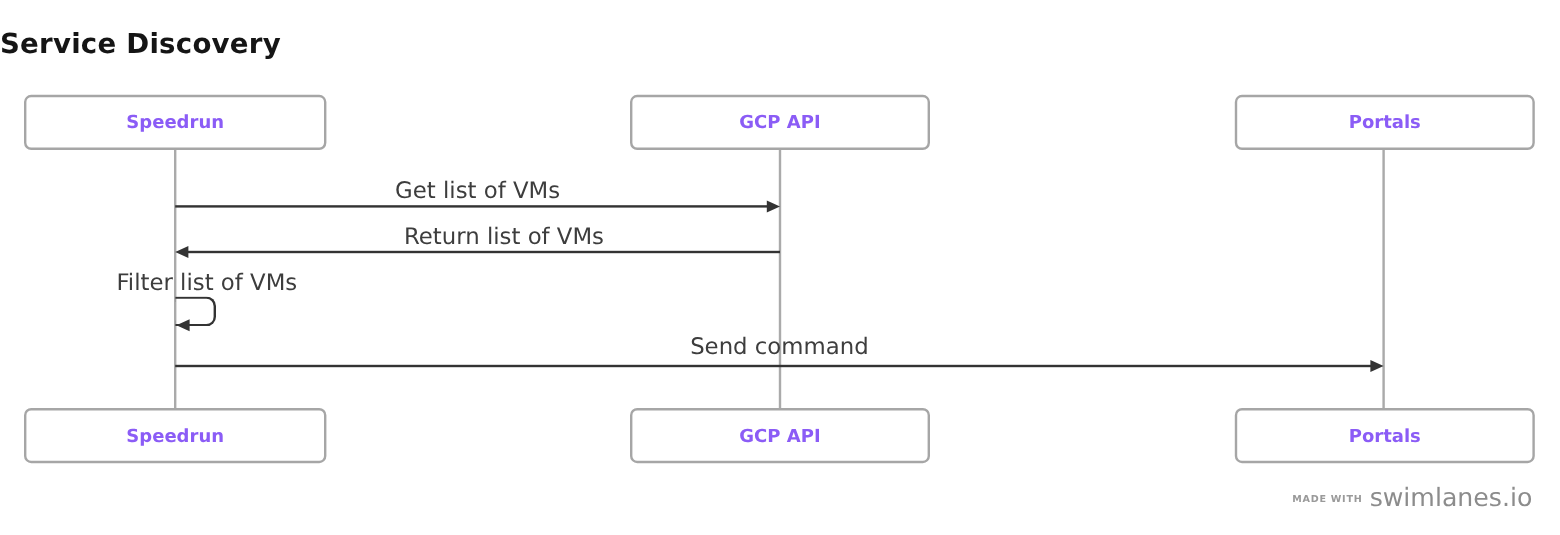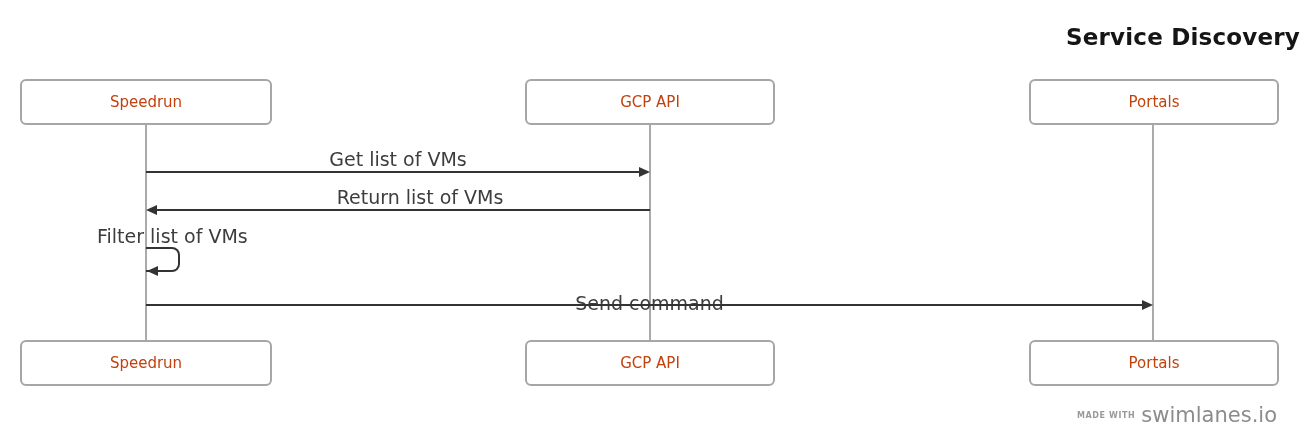--- a/index.html
+++ b/index.html
@@ -5,30 +5,30 @@
   * { margin: 0; padding: 0; box-sizing: border-box; }
   html, body { background: #ffffff; }
   body {
     font-family: "DejaVu Sans", "Liberation Sans", sans-serif;
     width: 1300px; height: 446px; position: relative; overflow: hidden;
   }
   .stage { position: absolute; left: 0; top: 0; width: 1300px; height: 446px; }
 
   .diagram-title {
     position: absolute; left: 0; top: 24px; width: 1300px;
-    text-align: right; font-size: 23px; font-weight: 700; color: #151515;
+    text-align: left; font-size: 23px; font-weight: 700; color: #151515;
     letter-spacing: 0.2px;
   }
 
   .actor-box {
     position: absolute; height: 46px;
     background: #ffffff;
     border: 2px solid #a6a6a6; border-radius: 6px;
     display: flex; align-items: center; justify-content: center;
-    font-size: 15px; font-weight: 400; color: #c2410c;
+    font-size: 15px; font-weight: 700; color: #8b5cf6;
     z-index: 3;
   }
   .row-top .actor-box { top: 79px; }
   .row-bottom .actor-box { top: 340px; }
   .pos-a1 { left: 20px;   width: 252px; }
   .pos-a2 { left: 525px;  width: 250px; align-items: center; }
   .pos-a3 { left: 1029px; width: 250px; }
 
   .lifeline {
     position: absolute; top: 124px; height: 217px; width: 2px;
@@ -66,21 +66,21 @@
   .m3-label { left: 97px; top: 229px; width: auto; white-space: nowrap; text-align: center; }
   .self-loop {
     position: absolute; left: 146px; top: 247px; width: 34px; height: 25px;
     border-top: 2px solid #333333; border-right: 2px solid #333333;
     border-bottom: 2px solid #333333;
     border-radius: 0 8px 8px 0; z-index: 2;
   }
   .m3-head  { left: 147px; top: 266px; }
 
   
-  .m4-label { left: 146px; top: 296px; width: 1007px; }
+  .m4-label { left: 146px; top: 282px; width: 1007px; }
   .m4-line  { left: 146px; top: 304px; width: 998px; }
   .m4-head  { left: 1142px; top: 300px; }
 
   .footer {
     position: absolute; right: 23px; top: 403px;
     display: flex; align-items: center; gap: 6px; z-index: 2;
   }
   .made-with {
     font-size: 8px; letter-spacing: 0.6px; color: #9a9a9a; font-weight: 700;
     text-transform: uppercase;

